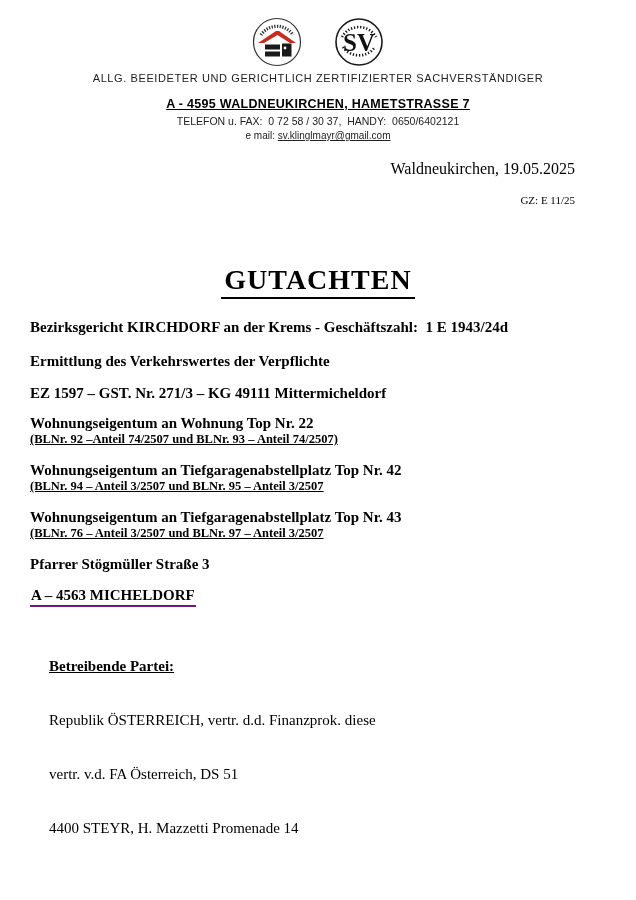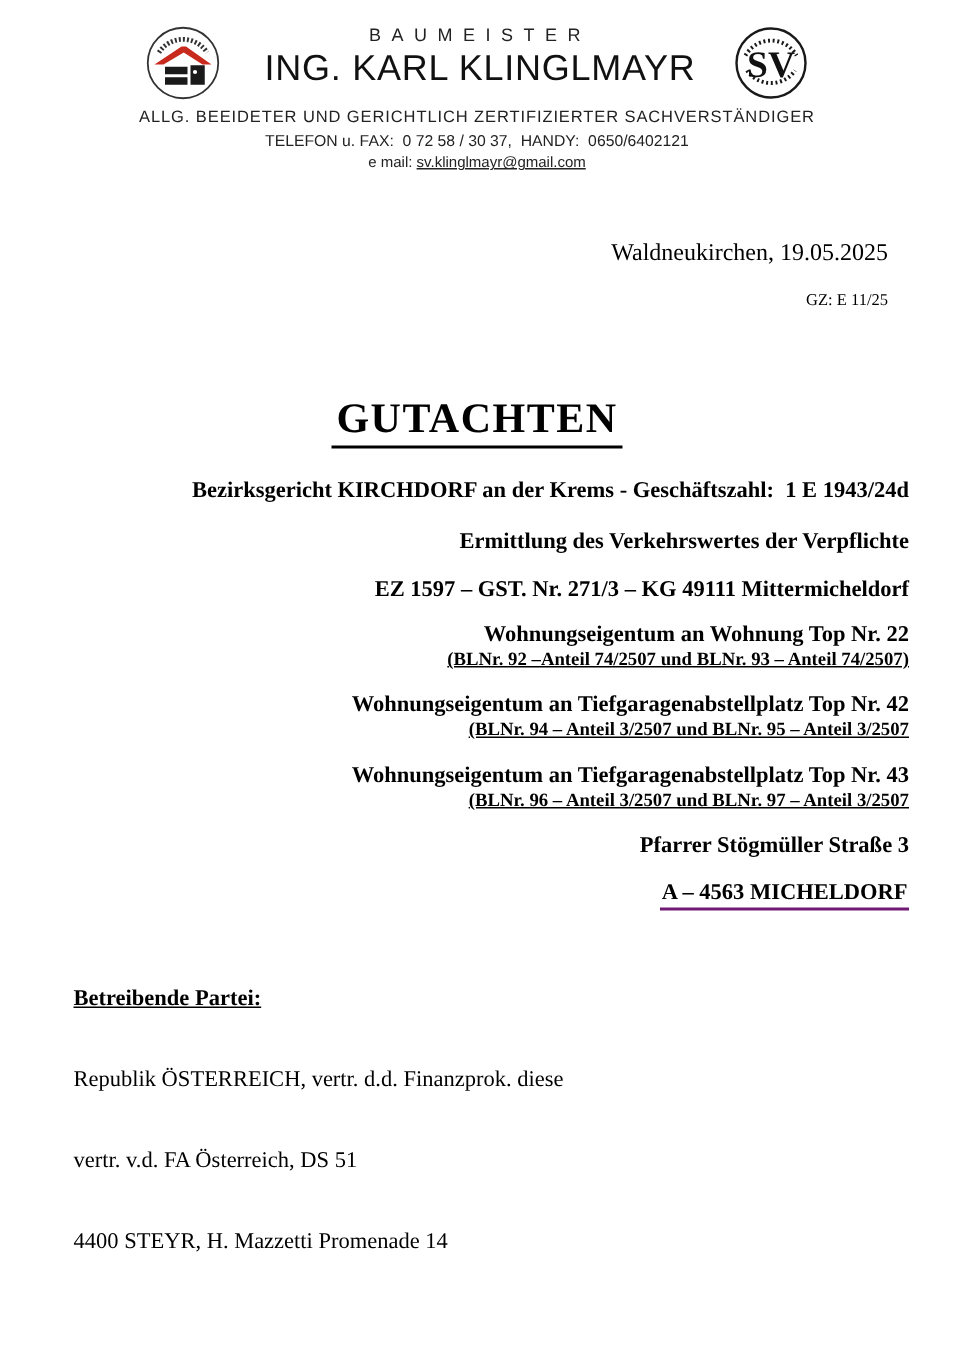--- a/index.html
+++ b/index.html
@@ -15,31 +15,31 @@
   .lh-logo.right{margin-left:14px;}
   .lh-center{width:310px;flex:none;padding-top:2px;}
   .lh-profession{font-size:12px;letter-spacing:7px;color:#222;}
   .lh-name{font-size:24px;letter-spacing:0.5px;color:#111;margin-top:2px;white-space:nowrap;}
   .lh-subtitle{font-size:11px;letter-spacing:0.6px;margin-top:5px;color:#222;white-space:nowrap;}
   .lh-address{font-size:12.5px;font-weight:bold;text-decoration:underline;margin-top:13px;letter-spacing:0.3px;}
   .lh-phone{font-size:10.5px;margin-top:4px;white-space:pre-wrap;color:#222;}
   .lh-email{font-size:10px;margin-top:3px;color:#222;}
   .lh-email .addr{text-decoration:underline;}
   
-  .dateblock{position:absolute;top:160px;right:44px;text-align:right;}
+  .dateblock{position:absolute;top:160px;right:61px;text-align:right;}
   .place-date{font-size:16px;}
   .gz{font-size:11px;margin-top:16px;}
   
   .titleblock{position:absolute;top:244px;left:0;right:0;text-align:center;margin-top:20px;}
   .titleblock span{
     display:inline-block;font-size:28px;font-weight:bold;letter-spacing:1px;
     border-bottom:2.5px solid #000;padding:0 3px 1px 3px;
   }
   
-  .subject{position:absolute;top:319px;left:30px;right:30px;text-align:right;font-weight:bold;}
+  .subject{position:absolute;top:319px;left:30px;right:30px;text-align:left;font-weight:bold;}
   .subject .ln{font-size:15px;white-space:pre-wrap;}
   .court{margin-bottom:17px;}
   .purpose{margin-bottom:15px;}
   .property{margin-bottom:13px;}
   .item-main{margin-bottom:0;}
   .item-detail{font-size:12.5px;margin-bottom:15px;white-space:pre-wrap;text-decoration:underline;}
   .street{margin-bottom:14px;}
   .city span{display:inline-block;border-bottom:2px solid #701a75;padding:0 1px 1px 1px;}
   
   .parties{position:absolute;left:49px;top:657px;right:30px;font-size:15px;line-height:18px;}
@@ -60,34 +60,31 @@
         <svg viewBox="0 0 50 50" width="50" height="50">
           <circle cx="25" cy="25" r="23.5" fill="none" stroke="#333" stroke-width="1.2"></circle>
           <path d="M 9 18 A 19 19 0 0 1 41 18" fill="none" stroke="#333" stroke-width="3.2" stroke-dasharray="1.3 1.4"></path>
           <polygon points="6,26 24,14 27,14 44,26 38,26 25.5,18 12,26" fill="#c92a1e"></polygon>
           <rect x="13" y="27.5" width="15" height="5" fill="#1a1a1a"></rect>
           <rect x="13" y="34.5" width="15" height="5" fill="#1a1a1a"></rect>
           <rect x="30" y="26.5" width="9.5" height="13" fill="#1a1a1a"></rect>
           <circle cx="33" cy="31" r="1.4" fill="#fff"></circle>
         </svg>
       </div>
-      <div class="lh-center">
-        <div class="lh-profession">BAUMEISTER</div>
-        <div class="lh-name">ING. KARL KLINGLMAYR</div>
-      </div>
       <div class="lh-logo right">
         <svg viewBox="0 0 50 50" width="50" height="50">
           <circle cx="25" cy="25" r="23" fill="none" stroke="#1a1a1a" stroke-width="1.6"></circle>
           <path d="M 8 20 A 19.5 19.5 0 0 1 42 20" fill="none" stroke="#1a1a1a" stroke-width="2.6" stroke-dasharray="1.3 1.8"></path>
           <path d="M 9 30 A 19.5 19.5 0 0 0 41 30" fill="none" stroke="#1a1a1a" stroke-width="2.6" stroke-dasharray="1.3 1.8"></path>
           <text x="25" y="34" text-anchor="middle" font-family="Liberation Serif, serif" font-size="25" font-weight="bold" fill="#111">SV</text>
         </svg>
       </div>
     </div>
     <div class="lh-subtitle">ALLG. BEEIDETER UND GERICHTLICH ZERTIFIZIERTER SACHVERSTÄNDIGER</div>
+    <div class="lh-address">A - 4595 WALDNEUKIRCHEN, HAMETSTRASSE 7</div>
     <div class="lh-phone">TELEFON u. FAX:  0 72 58 / 30 37,  HANDY:  0650/6402121</div>
     <div class="lh-email">
       <span>e mail:</span>
       <span class="addr">sv.klinglmayr@gmail.com</span>
     </div>
   </div>
 
   <div class="dateblock">
     <div class="place-date">Waldneukirchen, 19.05.2025</div>
     <div class="gz">GZ: E 11/25</div>
@@ -102,21 +99,21 @@
     <div class="ln purpose">Ermittlung des Verkehrswertes der Verpflichte</div>
     <div class="ln property">EZ 1597 – GST. Nr. 271/3 – KG 49111 Mittermicheldorf</div>
 
     <div class="ln item-main">Wohnungseigentum an Wohnung Top Nr. 22</div>
     <div class="item-detail">(BLNr. 92 –Anteil 74/2507 und BLNr. 93 – Anteil 74/2507)</div>
 
     <div class="ln item-main">Wohnungseigentum an Tiefgaragenabstellplatz Top Nr. 42</div>
     <div class="item-detail">(BLNr. 94 – Anteil 3/2507 und BLNr. 95 – Anteil 3/2507</div>
 
     <div class="ln item-main">Wohnungseigentum an Tiefgaragenabstellplatz Top Nr. 43</div>
-    <div class="item-detail">(BLNr. 96 – Anteil 3/2507 und BLNr. 97 – Anteil 3/2507</div>
+    <div class="item-detail">(BLNr. 76 – Anteil 3/2507 und BLNr. 97 – Anteil 3/2507</div>
 
     <div class="ln street">Pfarrer Stögmüller Straße 3</div>
     <div class="ln city"><span>A – 4563 MICHELDORF</span></div>
   </div>
 
   <div class="parties">
 
     <div class="party-row plaintiff">
       <div class="plabel">Betreibende Partei:</div>
       <div class="pvalue">

